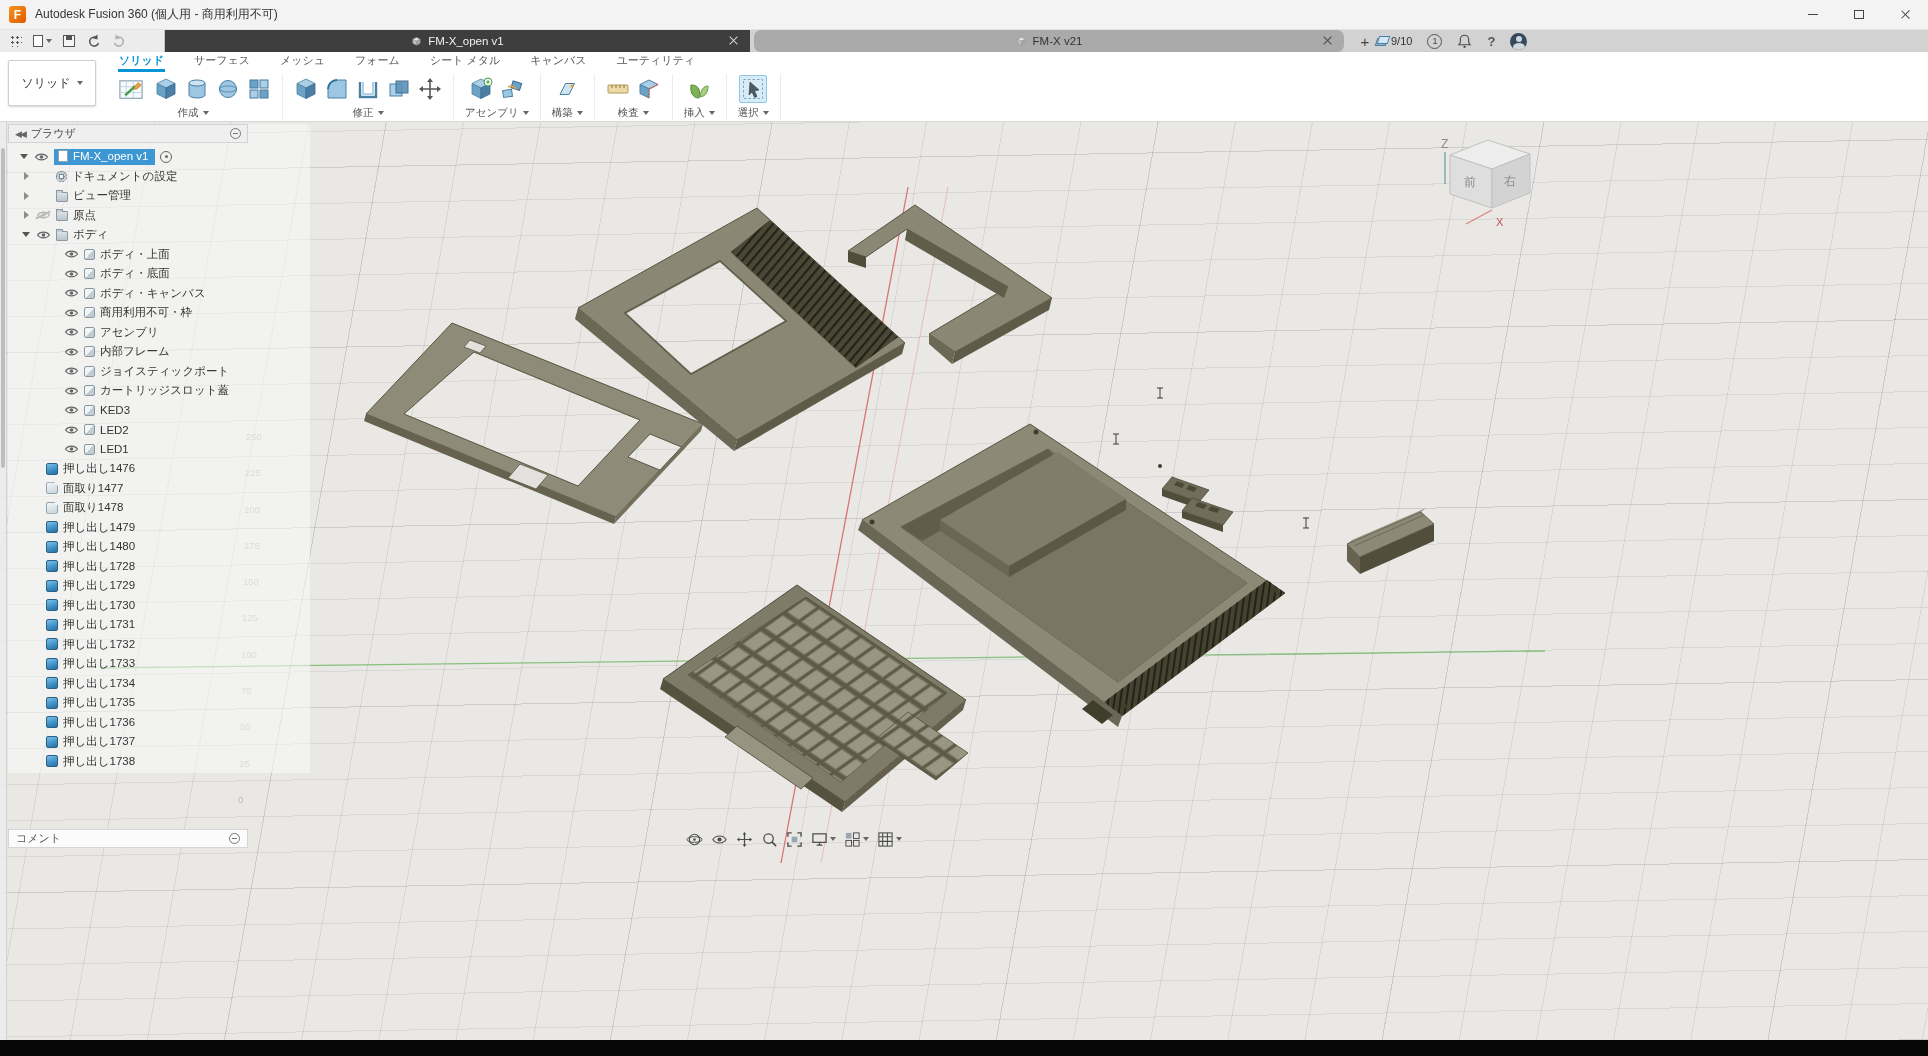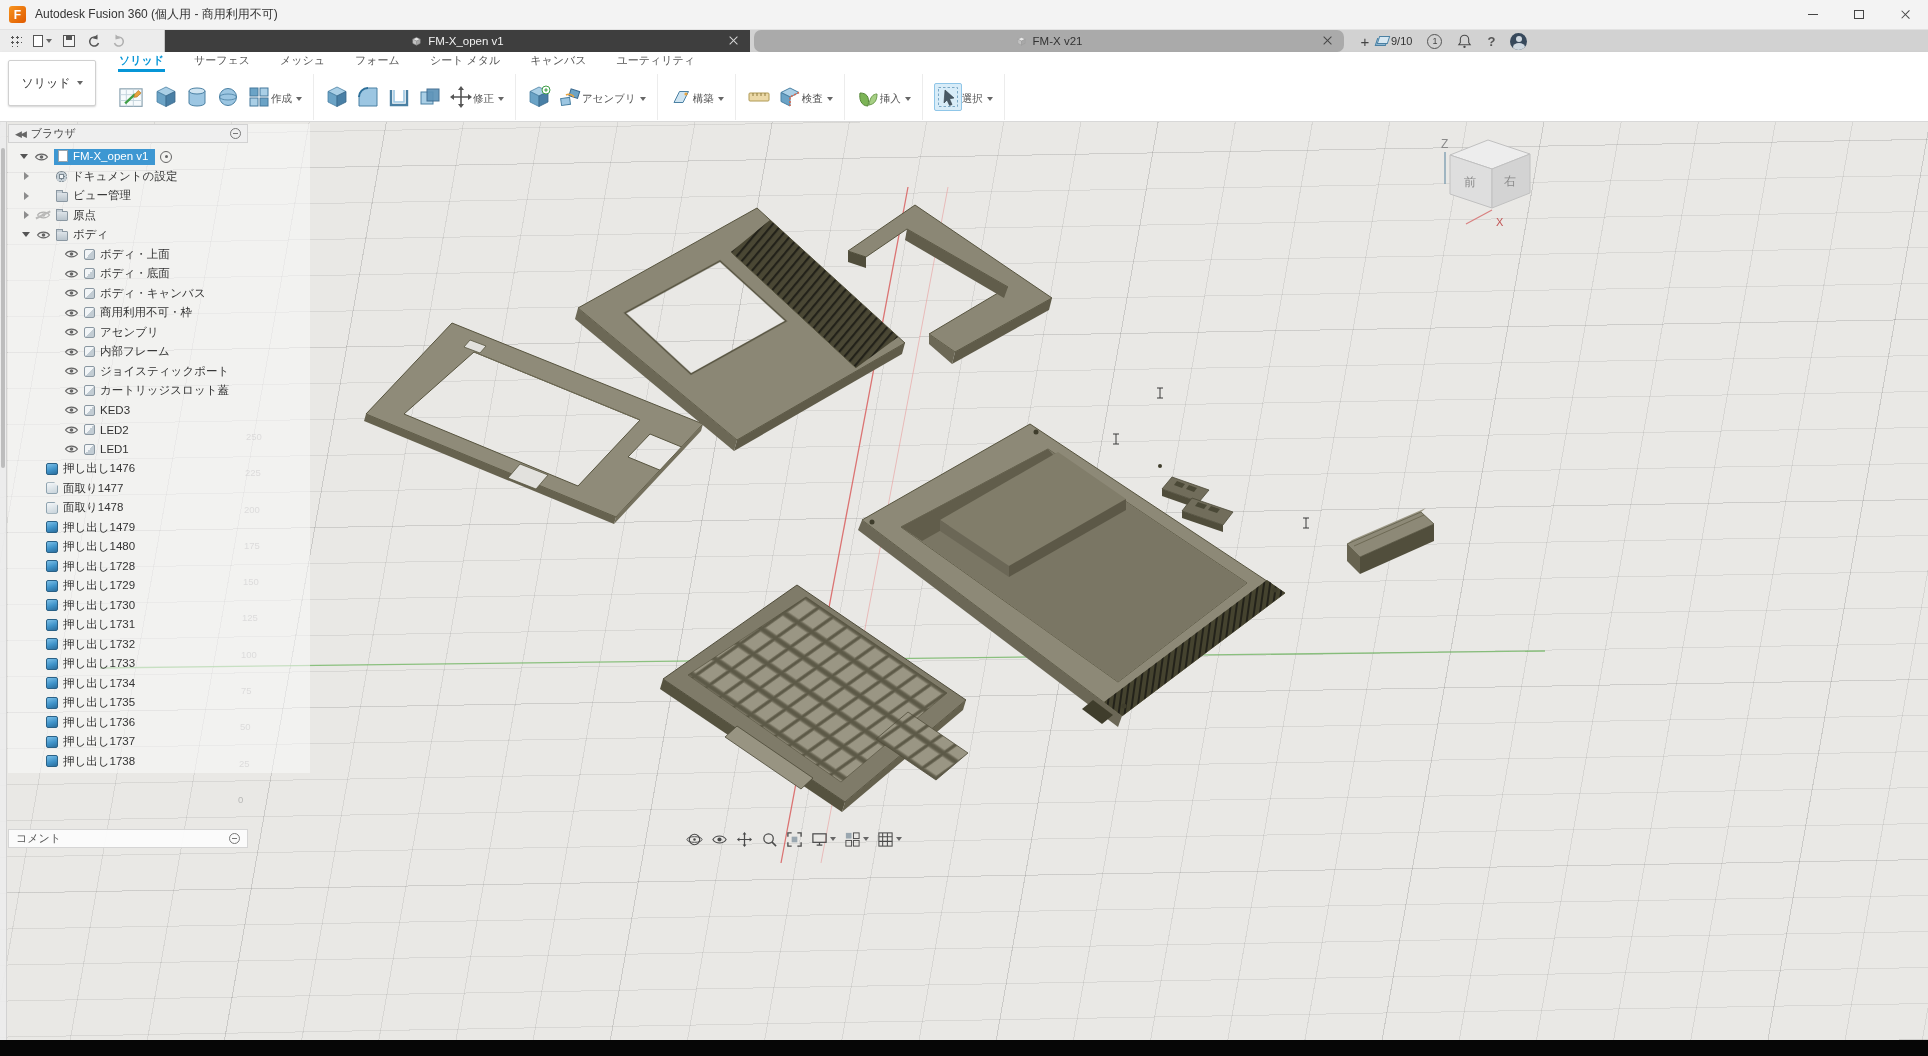--- a/index.html
+++ b/index.html
@@ -47,21 +47,21 @@
   .avatar::before{content:"";position:absolute;left:5.5px;top:3px;width:6px;height:6px;border-radius:50%;background:#cfd8e0;}
   .avatar::after{content:"";position:absolute;left:2.5px;top:10px;width:12px;height:8px;border-radius:50%;background:#cfd8e0;}
 
   
   .ribbon{position:relative;height:70px;background:#ffffff;border-bottom:1px solid #d8d8d8;box-shadow:0 1px 3px rgba(0,0,0,.08);}
   .design-btn{position:absolute;left:8px;top:8px;width:88px;height:46px;background:#fff;border:1px solid #d0d0d0;border-radius:2px;box-shadow:0 1px 2px rgba(0,0,0,.18);display:flex;align-items:center;justify-content:center;gap:6px;font-size:12px;color:#333;}
   .rtabs{position:absolute;left:118px;top:0;height:20px;display:flex;gap:28px;}
   .rtab{height:20px;display:flex;align-items:center;font-size:11px;color:#555;border-bottom:3px solid transparent;padding:0 1px;}
   .rtab[data-active="true"]{color:#0696d7;border-bottom-color:#0696d7;font-weight:bold;}
   .rgroups{position:absolute;left:104px;top:22px;display:flex;height:46px;}
-  .rgroup{display:flex;align-items:center;justify-content:flex-start;padding:0 11px;border-right:1px solid #ececec;}
+  .rgroup{display:flex;flex-direction:column;align-items:center;justify-content:flex-start;padding:0 11px;border-right:1px solid #ececec;}
   .ricons{display:flex;align-items:center;gap:7px;height:30px;}
   .glabel{font-size:10.5px;color:#555;display:flex;align-items:center;gap:4px;margin-top:3px;}
   .ticon{width:24px;height:24px;}
   .ticon.big{width:32px;height:28px;}
   .tool-active{background:#d8ecf8;border:1px solid #8fc6e8;border-radius:2px;padding:1px;display:flex;}
 
   
   .canvas{position:absolute;top:122px;left:0;right:0;bottom:16px;overflow:hidden;background-color:#e9e8e5;
     background-image:
       repeating-linear-gradient(100deg, rgba(95,95,95,.13) 0 1px, transparent 1px 76px),

